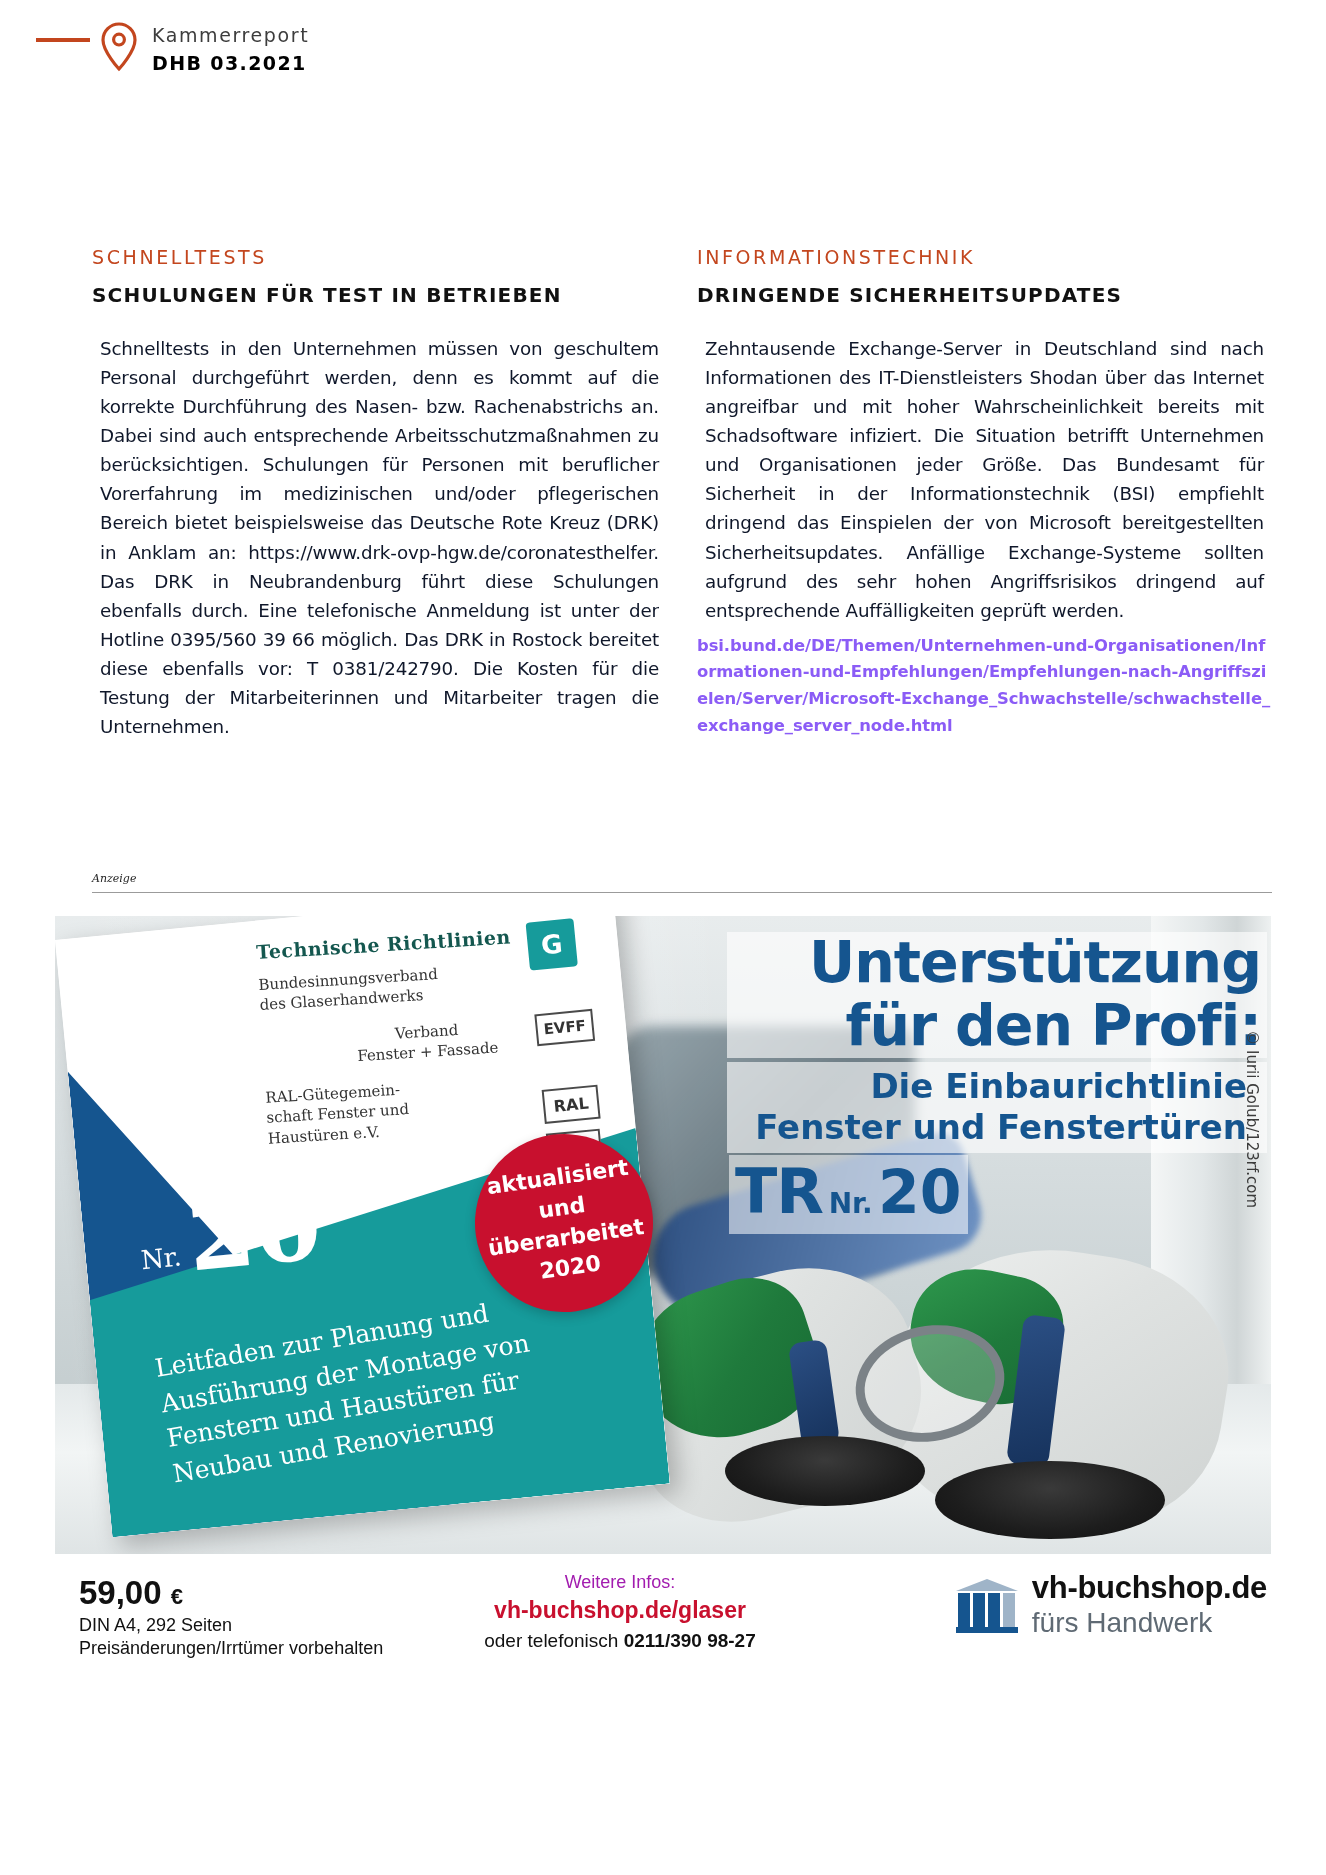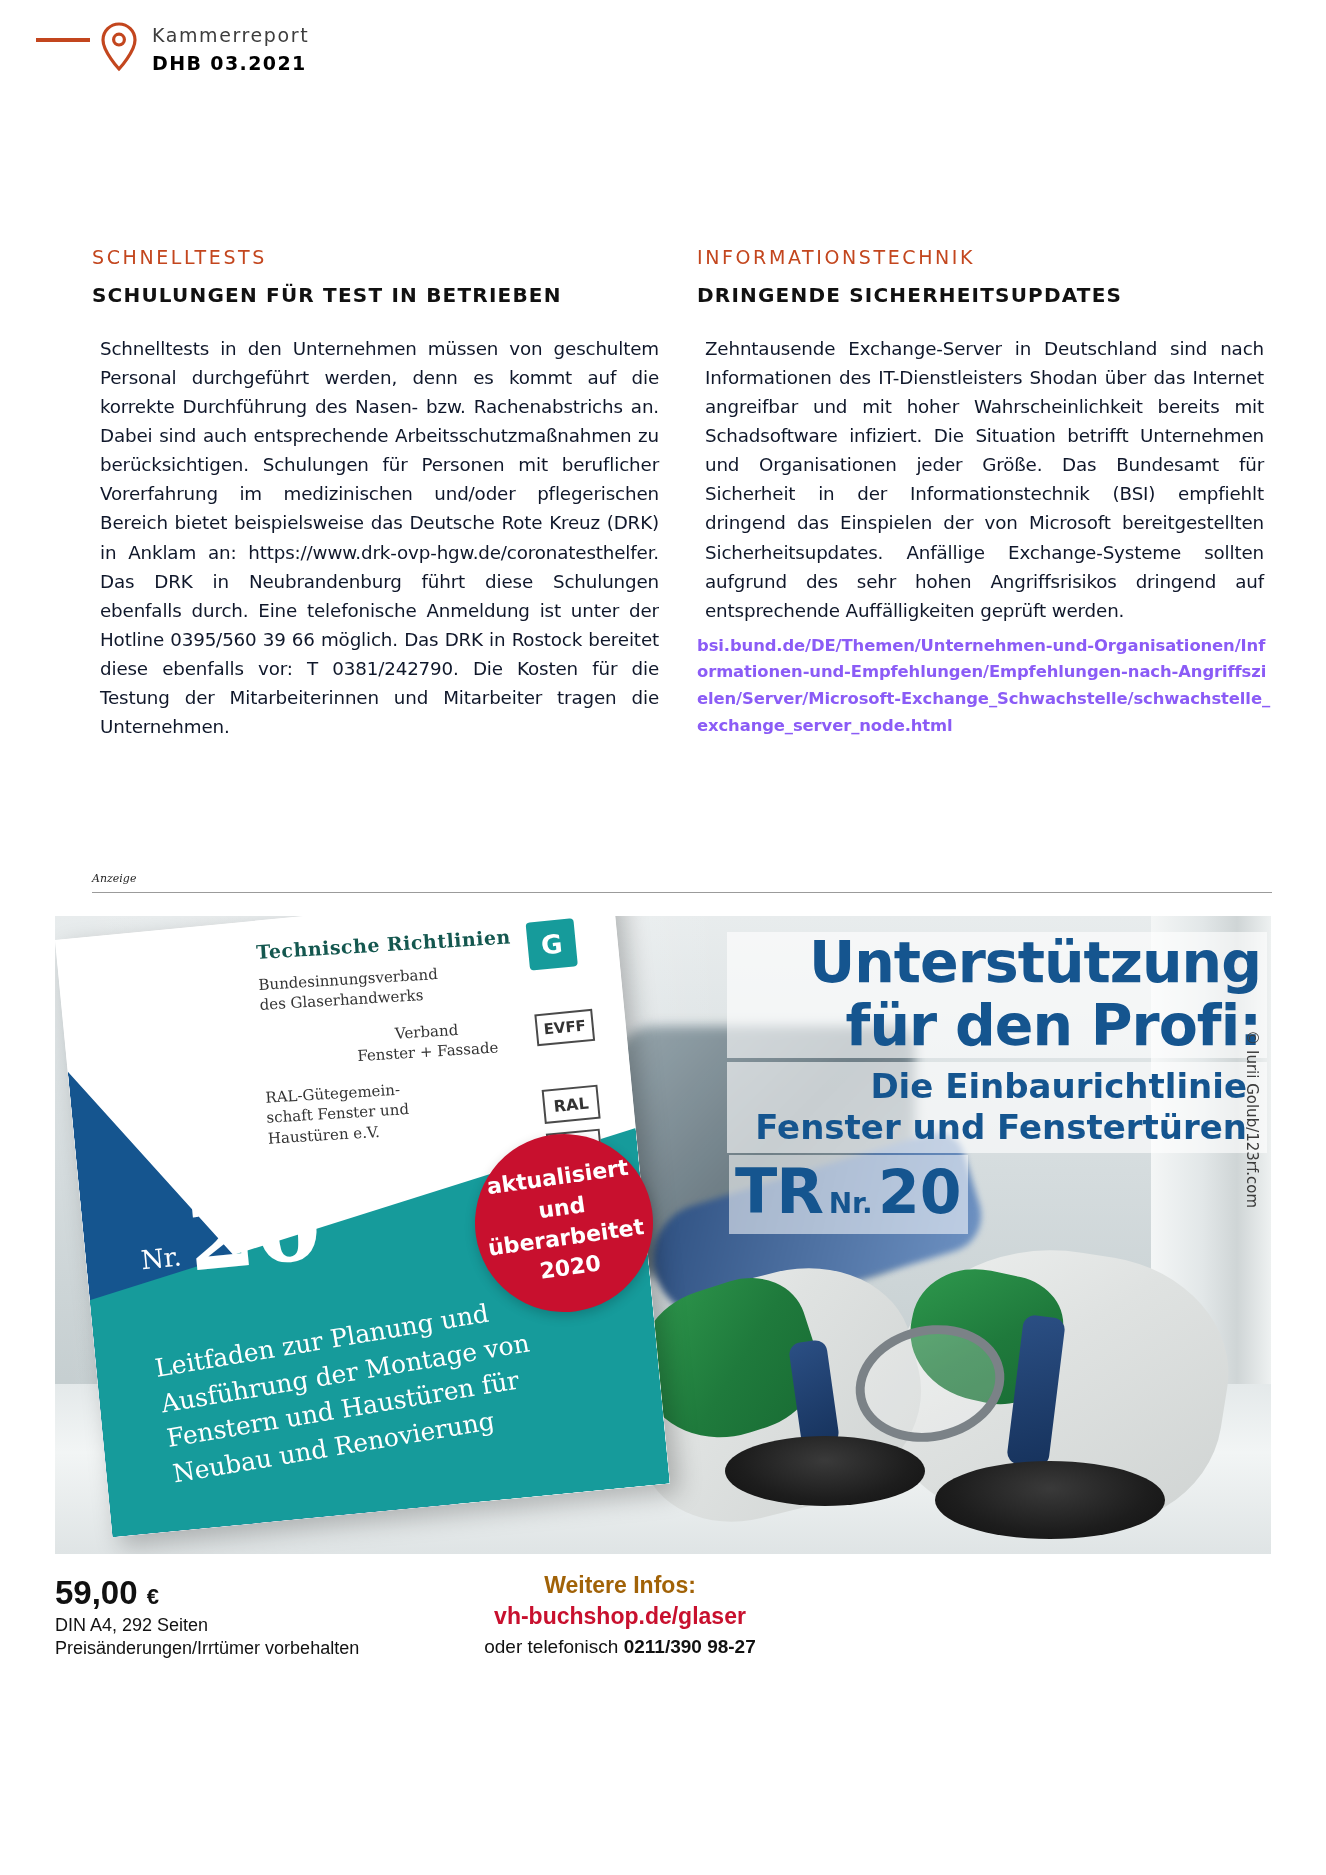--- a/index.html
+++ b/index.html
@@ -326,34 +326,34 @@
   }
 
   
   .ad-footer {
     position: absolute;
     top: 648px; left: 0;
     width: 1216px; height: 120px;
     background: #ffffff;
   }
   .price {
-    position:absolute; left: 0; top: 10px;
+    position:absolute; left: 24px; top: 10px;
     font-family:"Liberation Sans", sans-serif;
   }
   .price-main { font-size: 33px; font-weight: bold; color:#111; }
   .price-main .cur { font-size: 22px; font-weight: bold; }
   .price-line { font-size: 18px; color:#111; margin-top: 3px; }
   .price-line2 { font-size: 18px; color:#111; margin-top: 2px; }
 
   .infos {
     position:absolute; left: 400px; top: 8px;
     text-align:center; width: 330px;
     font-family:"Liberation Sans", sans-serif;
   }
-  .infos-l1 { font-size: 23px; color:#a16207;font-weight:bold; }
+  .infos-l1 { font-size: 18px; color:#a21caf; }
   .infos-l2 { font-size: 23px; font-weight:bold; color:#c8102e; margin-top: 4px;}
   .infos-l3 { font-size: 19px; color:#111; margin-top: 6px;}
   .infos-l3 b { color:#111; }
 
   .shop {
     position:absolute; right: 4px; top: 6px;
     display:flex; align-items:center; gap: 14px;
   }
   .shop-logo {
     width: 62px; height: 56px;
@@ -490,15 +490,31 @@
 
     <div class="infos">
       <div class="infos-l1">Weitere Infos:</div>
       <div class="infos-l2">vh-buchshop.de/glaser</div>
       <div class="infos-l3">
         <span>oder telefonisch</span>
         <b>0211/390 98-27</b>
       </div>
     </div>
 
+    <div class="shop">
+      <div class="shop-logo">
+        <svg width="62" height="56" viewBox="0 0 62 56">
+          <rect x="2" y="16" width="12" height="34" fill="#15558f"></rect>
+          <rect x="17" y="16" width="12" height="34" fill="#15558f"></rect>
+          <rect x="32" y="16" width="12" height="34" fill="#15558f"></rect>
+          <rect x="47" y="16" width="12" height="34" fill="#9fb4c8"></rect>
+          <rect x="0" y="50" width="62" height="6" fill="#15558f"></rect>
+          <polygon points="0,14 31,2 62,14" fill="#9fb4c8"></polygon>
+        </svg>
+      </div>
+      <div class="shop-text">
+        <div class="shop-t1">vh-buchshop.de</div>
+        <div class="shop-t2">fürs Handwerk</div>
+      </div>
+    </div>
   </div>
 
 </div>
 
 </body></html>

